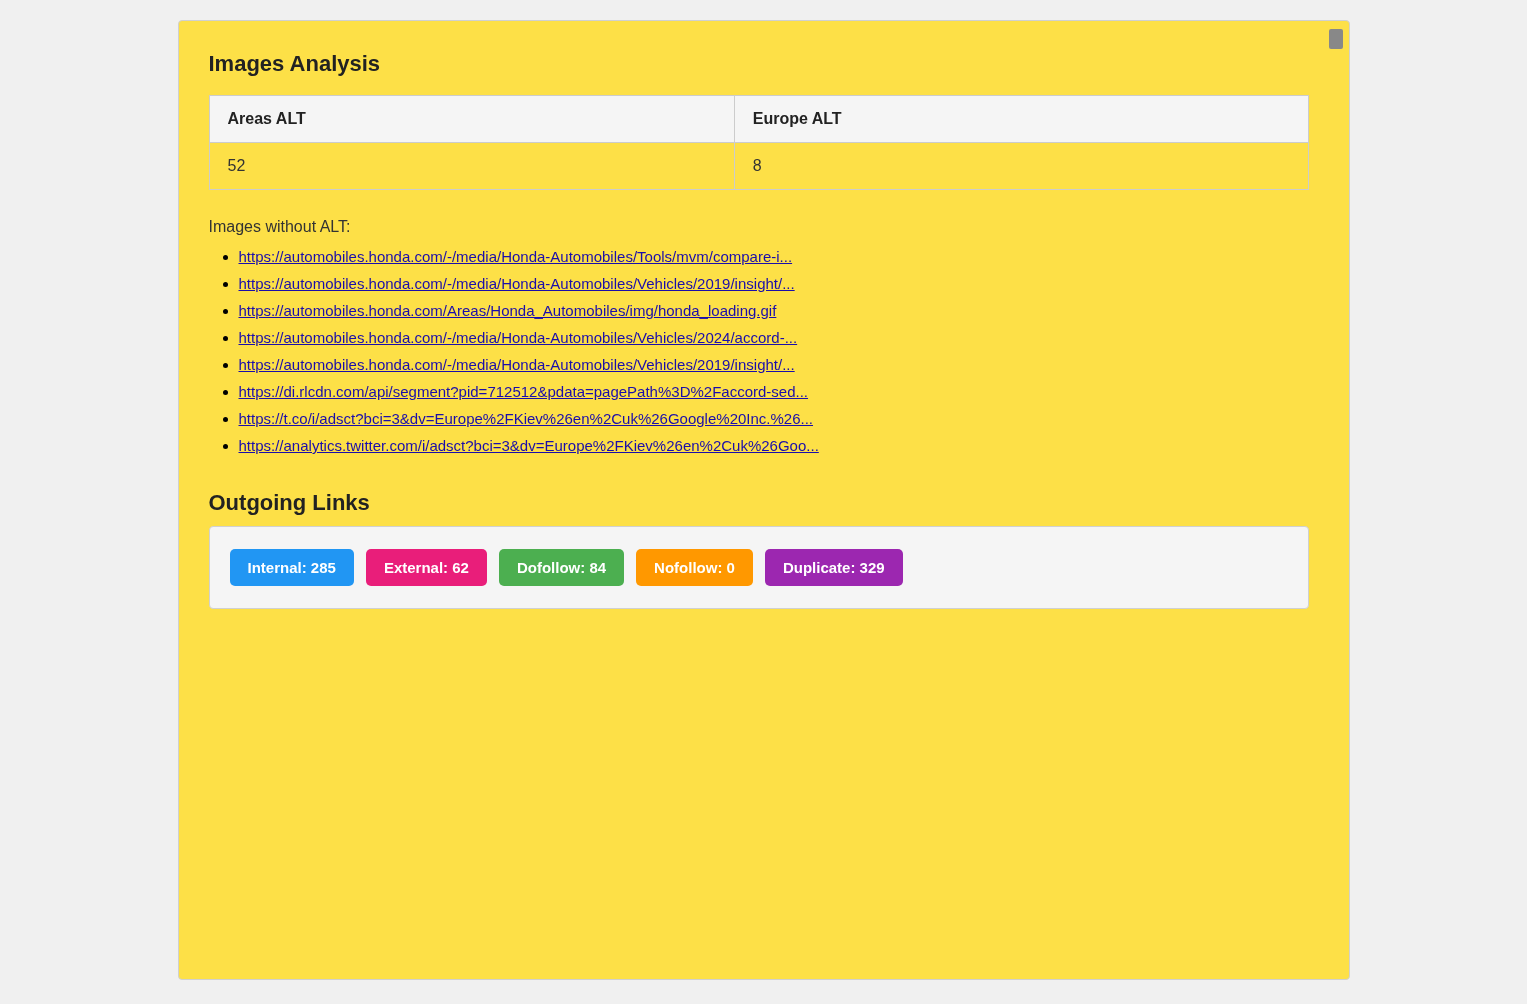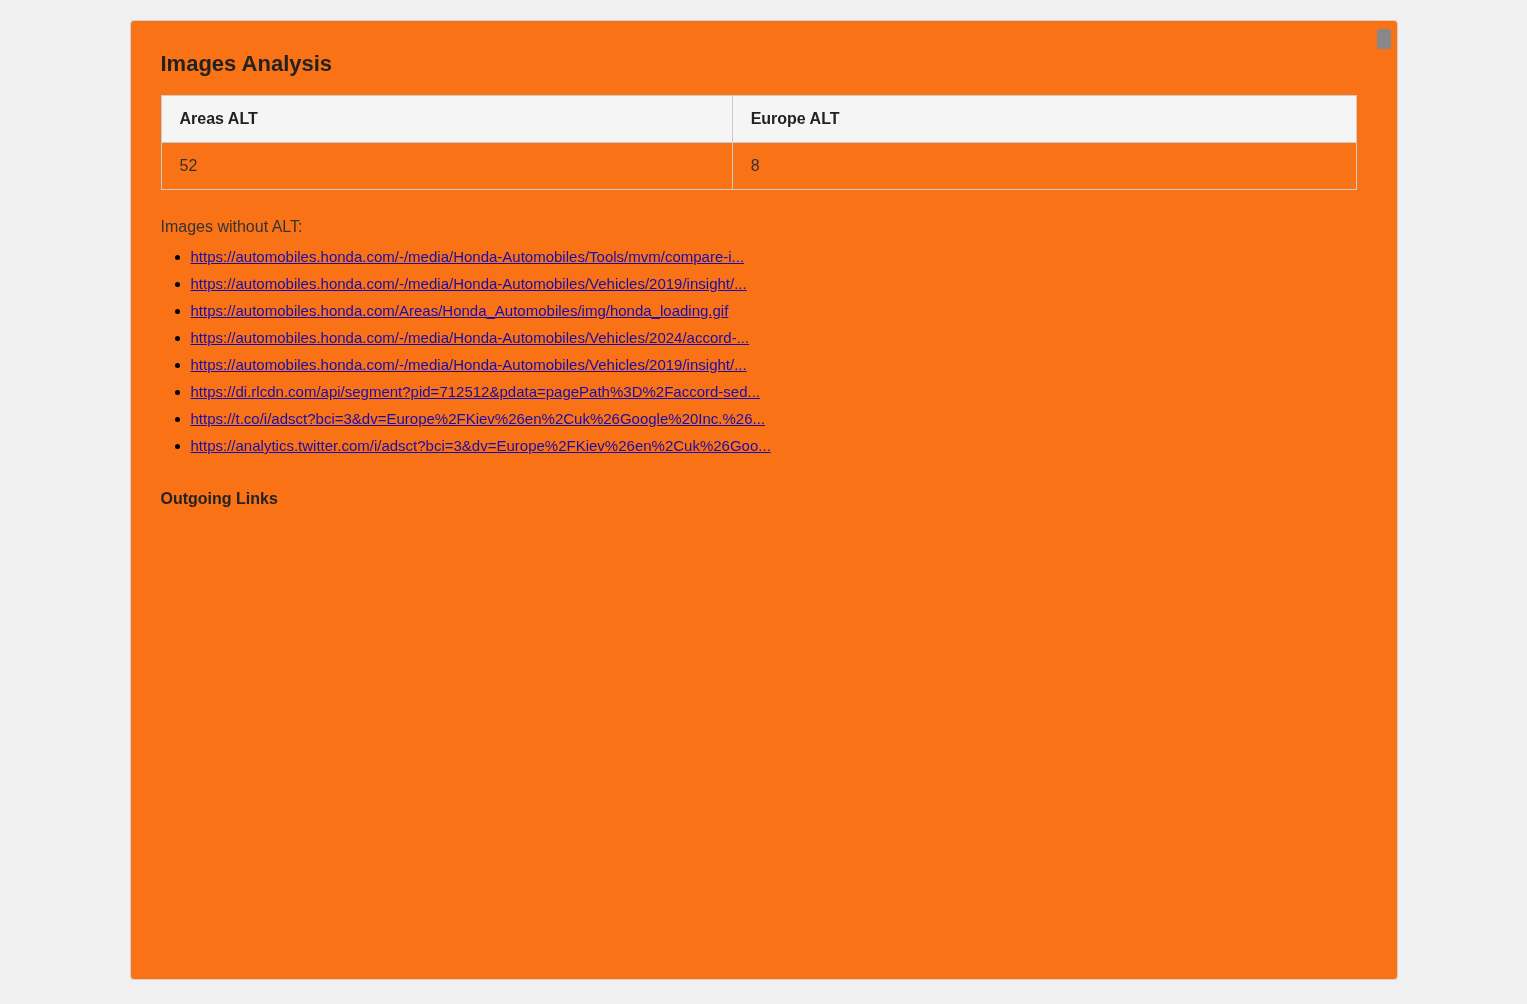--- a/index.html
+++ b/index.html
@@ -12,24 +12,24 @@
       font-family: Arial, sans-serif;
       background: #f0f0f0;
       display: flex;
       justify-content: center;
       align-items: flex-start;
       min-height: 100vh;
       padding: 20px;
     }
 
     .main-container {
-      background: #f97316;
+      background: #fde047;
       border: 1px solid #d0d0d0;
       border-radius: 4px;
-      width: 1268px;
+      width: 1172px;
       min-height: 960px;
       padding: 30px 40px 30px 30px;
       position: relative;
       overflow-y: auto;
     }
 
     .scrollbar-indicator {
       position: absolute;
       top: 8px;
       right: 6px;
@@ -88,21 +88,21 @@
     }
 
     .links-list li a {
       color: #1a0dab;
       text-decoration: underline;
       font-size: 15px;
       margin-top: 21px;
     }
 
     .outgoing-links-title {
-      font-size: 16px;
+      font-size: 22px;
       font-weight: bold;
       color: #222;
       margin-bottom: 10px;
     }
 
     .outgoing-links-box {
       background: #f5f5f5;
       border: 1px solid #d0d0d0;
       border-radius: 4px;
       padding: 22px 20px;
@@ -160,14 +160,21 @@
         <li><a href="#">https://automobiles.honda.com/-/media/Honda-Automobiles/Vehicles/2024/accord-...</a></li>
         <li><a href="#">https://automobiles.honda.com/-/media/Honda-Automobiles/Vehicles/2019/insight/...</a></li>
         <li><a href="#">https://di.rlcdn.com/api/segment?pid=712512&amp;pdata=pagePath%3D%2Faccord-sed...</a></li>
         <li><a href="#">https://t.co/i/adsct?bci=3&amp;dv=Europe%2FKiev%26en%2Cuk%26Google%20Inc.%26...</a></li>
         <li><a href="#">https://analytics.twitter.com/i/adsct?bci=3&amp;dv=Europe%2FKiev%26en%2Cuk%26Goo...</a></li>
       </ul>
   </div>
 
   <div class="outgoing-links-section">
     <h2 class="outgoing-links-title">Outgoing Links</h2>
+    <div class="outgoing-links-box">
+    <span class="badge badge-internal">Internal: 285</span>
+        <span class="badge badge-external">External: 62</span>
+        <span class="badge badge-dofollow">Dofollow: 84</span>
+        <span class="badge badge-nofollow">Nofollow: 0</span>
+        <span class="badge badge-duplicate">Duplicate: 329</span>
+      </div>
   </div>
 </div>
 
 </body></html>

